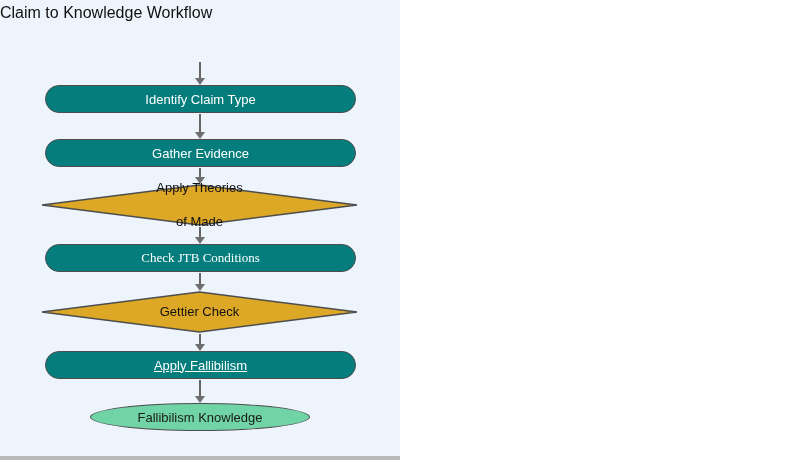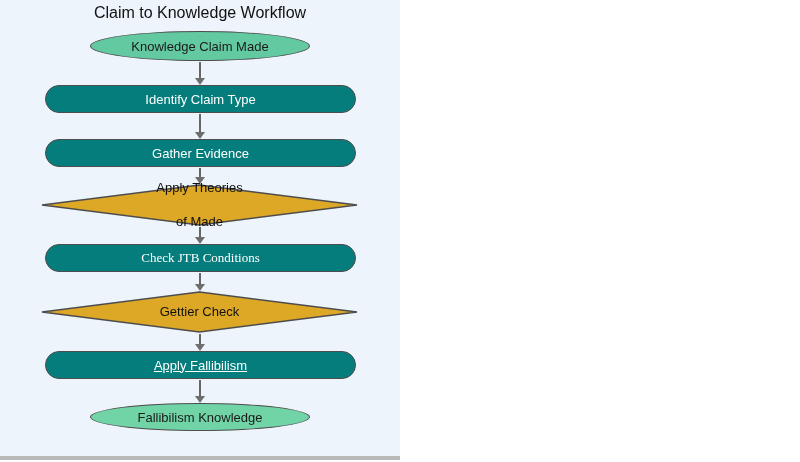--- a/index.html
+++ b/index.html
@@ -22,21 +22,20 @@
     width: 400px;
     height: 456px;
     background: #edf4fc;
     border-bottom: 4px solid #b9b9b9;
   }
   .diagram-title {
     position: absolute;
     left: 0;
     top: 4px;
     width: 400px;
-    text-align: center;
     font-size: 16px;
     color: #111111;
     white-space: nowrap;
   }
   .node {
     position: absolute;
     display: flex;
     align-items: center;
     justify-content: center;
     text-align: center;
@@ -101,23 +100,20 @@
   }
 </style>
 </head>
 <body>
 
 <div class="canvas">
   <div class="panel">
 
     <div class="diagram-title">Claim to Knowledge Workflow</div>
 
-    <div class="node ellipse start">
-      <span>Knowledge Claim Made</span>
-    </div>
 
     <div class="arrow" style="top:62px;height:16px;"></div>
 
     <div class="node rect" style="top:85px;justify-content:center;">
       <span>Identify Claim Type</span>
     </div>
 
     <div class="arrow" style="top:114px;height:18px;"></div>
 
     <div class="node rect" style="top:139px;justify-content:center;">

